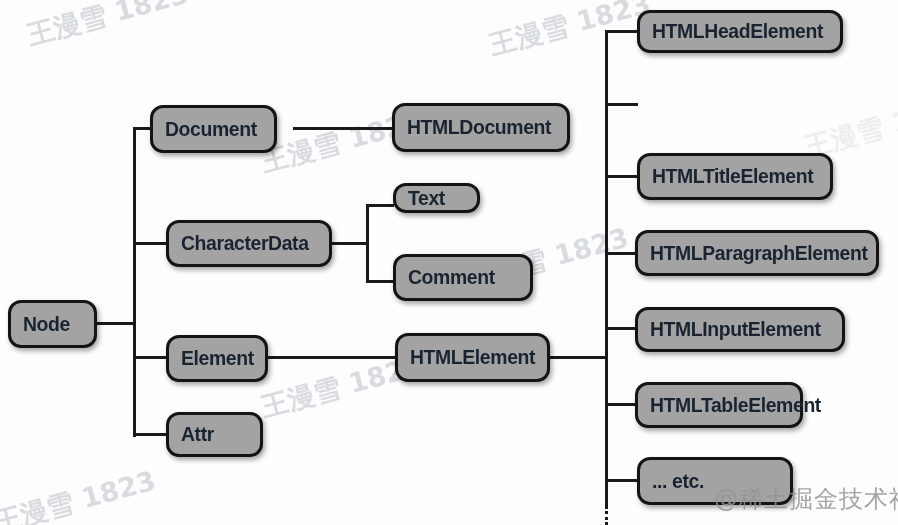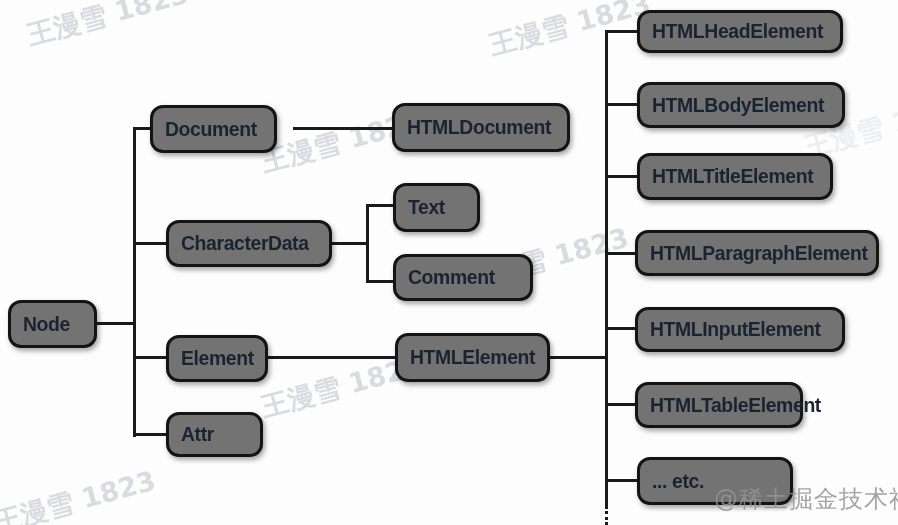--- a/index.html
+++ b/index.html
@@ -1,18 +1,18 @@
 <!DOCTYPE html>
 <html><head>
 <meta charset="utf-8">
 <style>
   html,body{margin:0;padding:0;background:#ffffff;}
   #stage{position:relative;width:898px;height:525px;background:#fdfdfd;overflow:hidden;
          font-family:"Liberation Sans",sans-serif;}
-  .box{position:absolute;background:#737373;border:3px solid #141414;border-radius:13px;
+  .box{position:absolute;background:#a3a3a3;border:3px solid #141414;border-radius:13px;
        box-shadow:2px 3px 5px rgba(0,0,0,0.35);display:flex;align-items:center;
        padding-left:12px;box-sizing:border-box;z-index:2;}
   .lbl{font-weight:bold;font-size:20px;letter-spacing:-0.4px;color:#1a2430;
        white-space:nowrap;transform:scaleX(0.97);transform-origin:left center;}
   .ln{position:absolute;background:#1a1a1a;z-index:1;}
   .ln-dotted{position:absolute;width:0;border-left:3px dotted #1a1a1a;z-index:1;}
   .wm{position:absolute;font-family:"DejaVu Sans",sans-serif;font-weight:bold;font-size:27px;
       color:rgba(185,192,198,0.55);transform:rotate(-15deg);transform-origin:left center;
       white-space:nowrap;z-index:0;}
   .wm.faint{color:rgba(200,205,210,0.3);}
@@ -66,34 +66,31 @@
   </div>
   <div class="box" style="left:166px;top:335px;width:102px;height:47px">
     <span class="lbl">Element</span>
   </div>
   <div class="box" style="left:166px;top:412px;width:97px;height:45px">
     <span class="lbl">Attr</span>
   </div>
   <div class="box" style="left:392px;top:103px;width:178px;height:49px">
     <span class="lbl">HTMLDocument</span>
   </div>
-  <div class="box" style="left:393px;top:183px;width:87px;height:49px">
+  <div class="box" style="left:393px;top:183px;width:87px;height:30px">
     <span class="lbl">Text</span>
   </div>
   <div class="box" style="left:393px;top:254px;width:140px;height:47px">
     <span class="lbl">Comment</span>
   </div>
   <div class="box" style="left:395px;top:333px;width:155px;height:49px">
     <span class="lbl">HTMLElement</span>
   </div>
   <div class="box" style="left:637px;top:10px;width:206px;height:43px">
     <span class="lbl">HTMLHeadElement</span>
-  </div>
-  <div class="box" style="left:637px;top:82px;width:208px;height:46px">
-    <span class="lbl">HTMLBodyElement</span>
   </div>
   <div class="box" style="left:637px;top:153px;width:196px;height:47px">
     <span class="lbl">HTMLTitleElement</span>
   </div>
   <div class="box" style="left:635px;top:230px;width:244px;height:46px">
     <span class="lbl">HTMLParagraphElement</span>
   </div>
   <div class="box" style="left:635px;top:307px;width:210px;height:45px">
     <span class="lbl">HTMLInputElement</span>
   </div>

